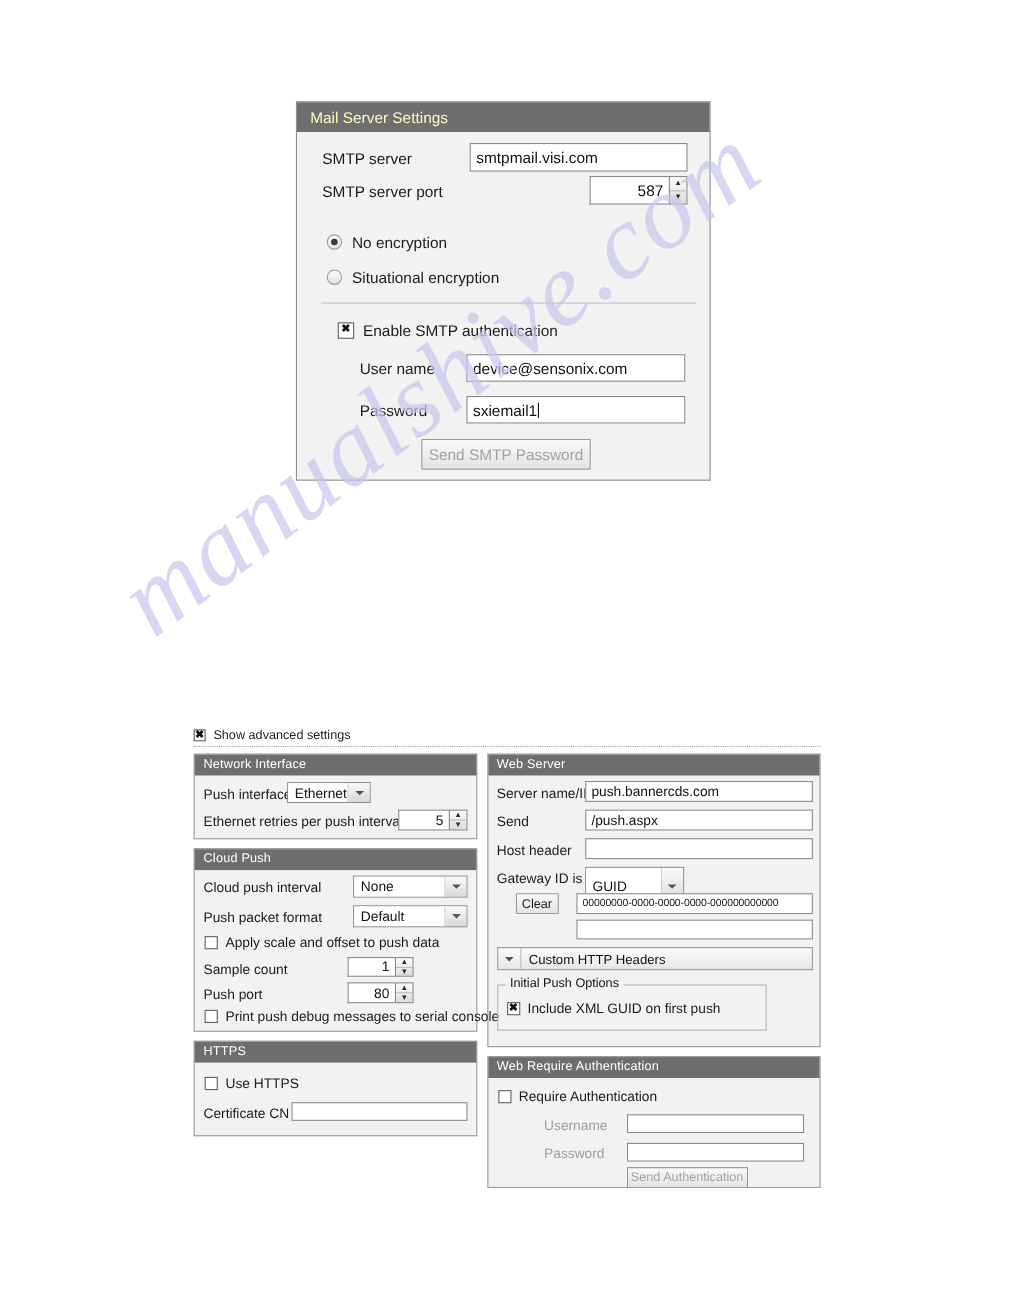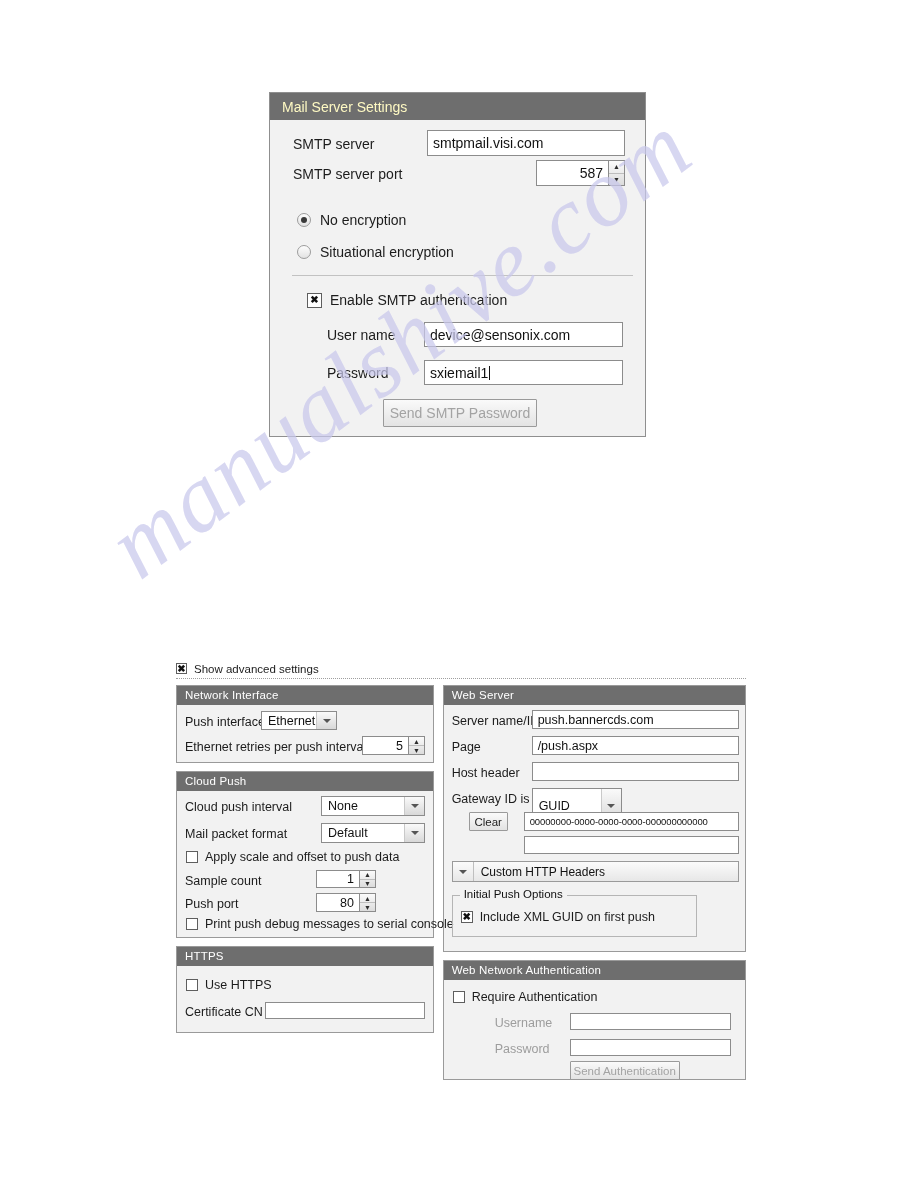--- a/index.html
+++ b/index.html
@@ -397,21 +397,21 @@
         <div class="pbody" style="height:146px;">
           <div class="prow" style="left:8px; top:9px;">
             <span class="lbl">Cloud push interval</span>
           </div>
           <div class="combo" style="position:absolute; left:144px; top:5px; width:104px; height:20px;">
             <div class="val">None</div>
             <div class="arw"></div>
           </div>
 
           <div class="prow" style="left:8px; top:36px;">
-            <span class="lbl">Mail packet format</span>
+            <span class="lbl">Push packet format</span>
           </div>
           <div class="combo" style="position:absolute; left:144px; top:32px; width:104px; height:20px;">
             <div class="val">Default</div>
             <div class="arw"></div>
           </div>
 
           <div class="prow cbrow" style="left:9px; top:59px;">
             <span class="cb" style="width:12px;height:12px;"></span>
             <span class="lbl">Apply scale and offset to push data</span>
           </div>
@@ -470,21 +470,21 @@
         <div class="pbody" style="height:246px;">
 
           <div class="prow" style="left:8px; top:9px;">
             <span class="lbl">Server name/IP</span>
           </div>
           <div class="txtbox" style="position:absolute; left:88px; top:5px; width:207px; height:19px;">
             <span>push.bannercds.com</span>
           </div>
 
           <div class="prow" style="left:8px; top:35px;">
-            <span class="lbl">Page</span>
+            <span class="lbl">Send</span>
           </div>
           <div class="txtbox" style="position:absolute; left:88px; top:31px; width:207px; height:19px;">
             <span>/push.aspx</span>
           </div>
 
           <div class="prow" style="left:8px; top:61px;">
             <span class="lbl">Host header</span>
           </div>
           <div class="txtbox" style="position:absolute; left:88px; top:57px; width:207px; height:19px;">
             <span></span>
@@ -521,21 +521,21 @@
             <div class="cbrow" style="position:absolute; left:8px; top:14px; gap:7px;">
               <span class="cb checked" style="width:12px;height:12px;"></span>
               <span class="lbl">Include XML GUID on first push</span>
             </div>
           </div>
 
         </div>
       </div>
 
       <div class="panel">
-        <div class="panel-title">Web Network Authentication</div>
+        <div class="panel-title">Web Require Authentication</div>
         <div class="pbody" style="height:99px;">
           <div class="prow cbrow" style="left:9px; top:10px;">
             <span class="cb" style="width:12px;height:12px;"></span>
             <span class="lbl">Require Authentication</span>
           </div>
 
           <div class="prow" style="left:51px; top:36px;">
             <span class="lbl dim">Username</span>
           </div>
           <div class="txtbox" style="position:absolute; left:126px; top:33px; width:161px; height:17px;">

